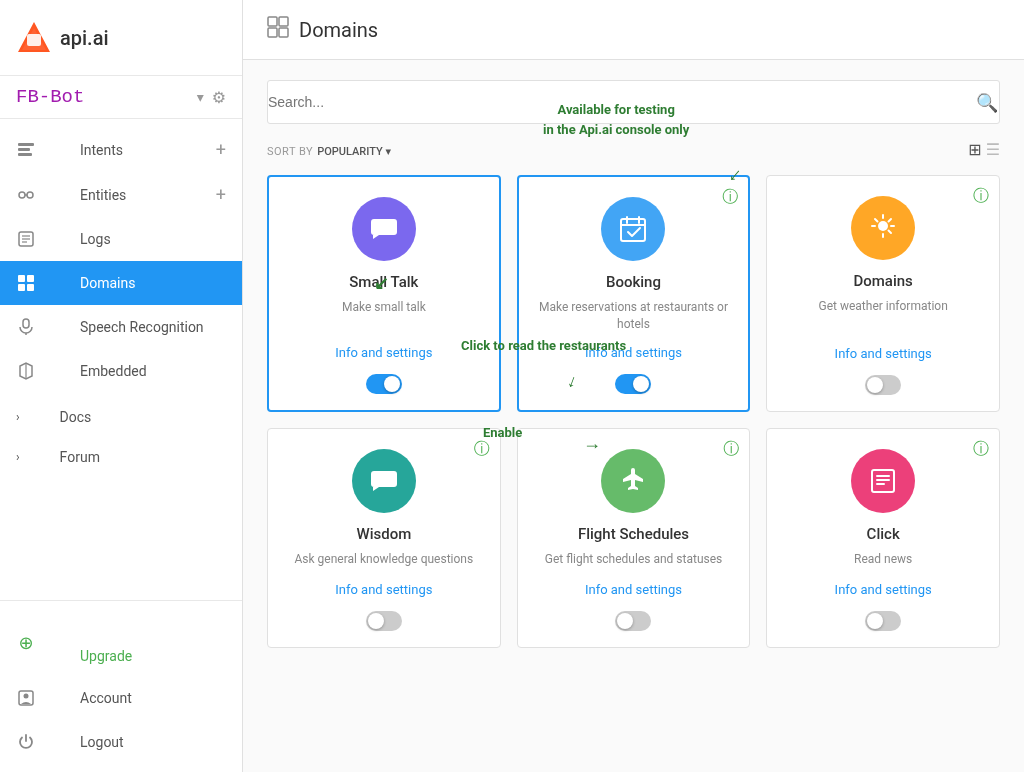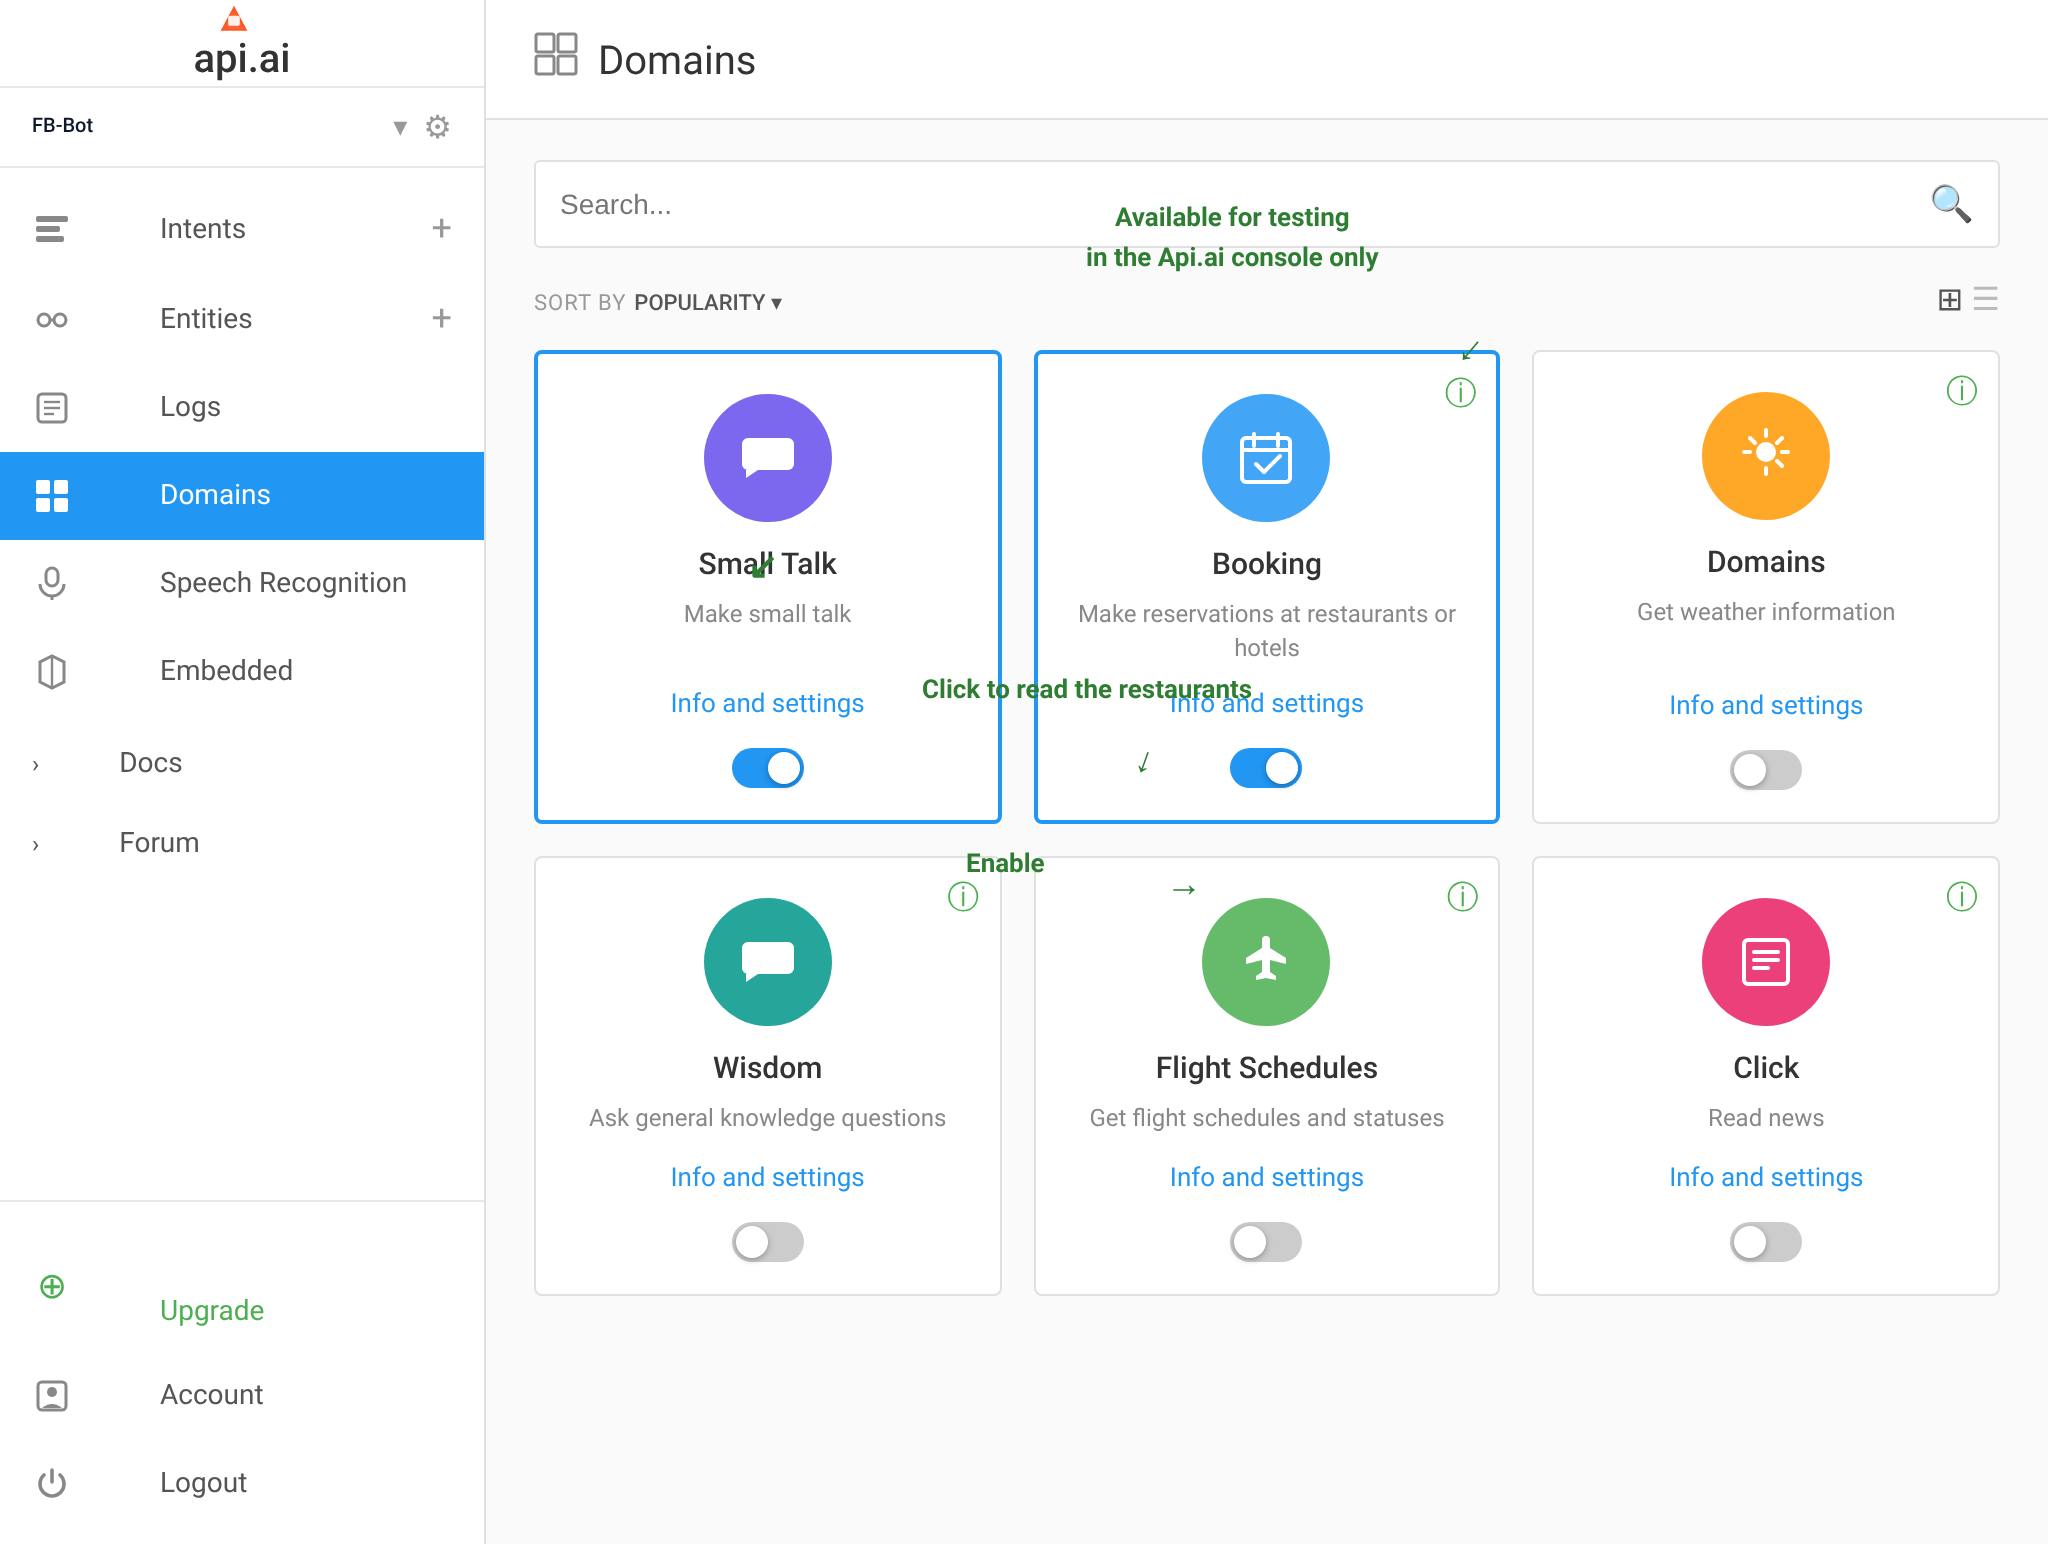--- a/index.html
+++ b/index.html
@@ -12,44 +12,44 @@
       border-right: 1px solid #e0e0e0;
       display: flex;
       flex-direction: column;
       height: 100%;
     }
     .sidebar-header {
       display: flex;
       align-items: center;
       padding: 2px 16px;
       border-bottom: 1px solid #e8e8e8;
-      height: 44px;
-      flex-direction: column;
+      height: 76px;
     }
     .logo-icon {
       width: 36px;
       height: 36px;
       margin-right: 8px;
     }
     .logo-text {
       font-size: 20px;
       font-weight: 500;
       color: #333;
     }
     .bot-selector {
       display: flex;
       align-items: center;
       justify-content: space-between;
       padding: 10px 16px;
       border-bottom: 1px solid #e8e8e8;
     }
     .bot-name {
-      font-size: 10px;
-      color: #0f172a;
+      font-size: 19px;
+      color: #a21caf;
       font-weight: 500;
+      font-family: Liberation Mono, monospace;
     }
     .bot-controls {
       display: flex;
       align-items: center;
       gap: 8px;
     }
     .nav-items {
       flex: 1;
       padding: 8px 0;
     }
@@ -126,21 +126,21 @@
       flex: 1;
     }
 
     
     .search-bar {
       background: #fff;
       border: 1px solid #e0e0e0;
       border-radius: 3px;
       display: flex;
       align-items: center;
-      padding: 0 12px;
+      padding: 0 0;
       margin-bottom: 16px;
       height: 44px;
     }
     .search-input {
       flex: 1;
       border: none;
       outline: none;
       font-size: 14px;
       color: #333;
       background: transparent;

